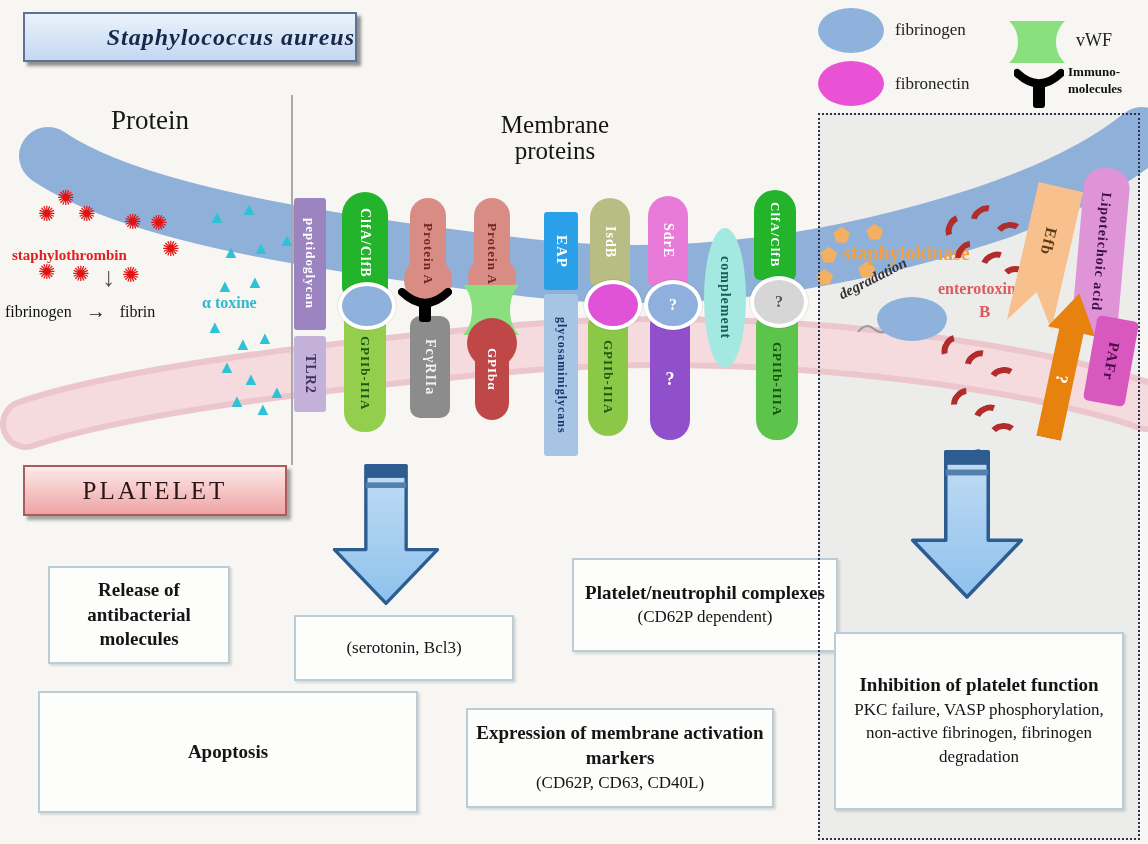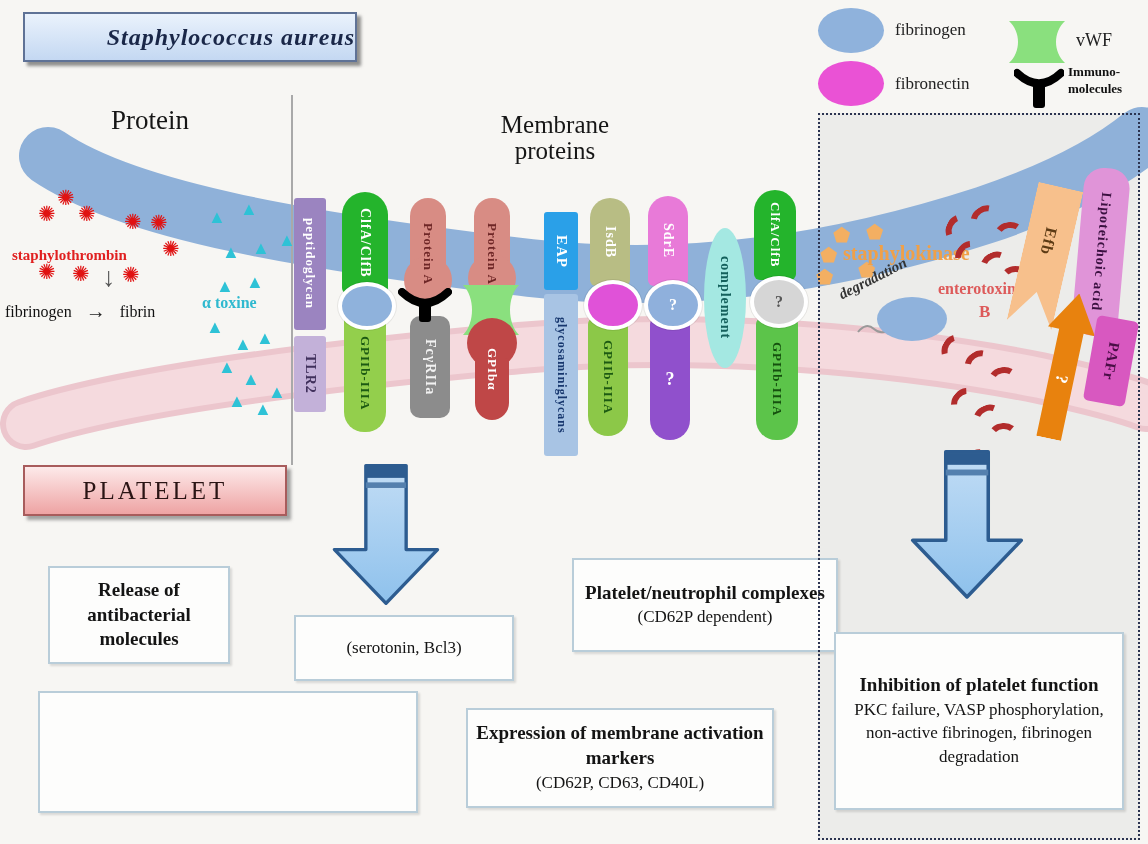--- a/index.html
+++ b/index.html
@@ -272,20 +272,21 @@
   <div class="out-title">Release of antibacterial molecules</div>
 </div>
 <div class="abs out-box" style="left:294px;top:615px;width:220px;height:66px;">
   <div class="out-body">(serotonin, Bcl3)</div>
 </div>
 <div class="abs out-box" style="left:540px;top:558px;width:266px;height:94px;margin-left:32px;">
   <div class="out-title">Platelet/neutrophil complexes</div>
   <div class="out-body">(CD62P dependent)</div>
 </div>
 <div class="abs out-box" style="left:38px;top:691px;width:380px;height:122px;">
+  <div class="out-title">Apoptosis</div>
 </div>
 <div class="abs out-box" style="left:466px;top:708px;width:308px;height:100px;">
   <div class="out-title">Expression of membrane activation markers</div>
   <div class="out-body">(CD62P, CD63, CD40L)</div>
 </div>
 <div class="abs out-box" style="left:834px;top:632px;width:290px;height:178px;">
   <div class="out-title">Inhibition of platelet function</div>
   <div class="out-body">PKC failure, VASP phosphorylation, non-active fibrinogen, fibrinogen degradation</div>
 </div>
 

